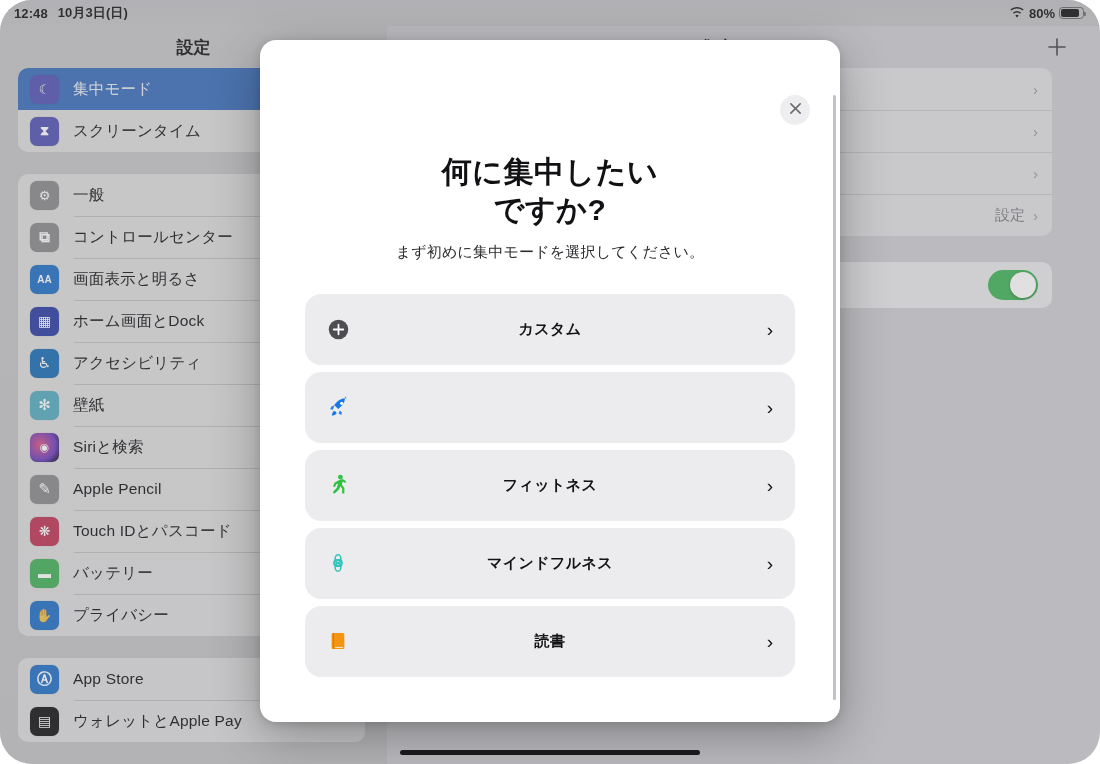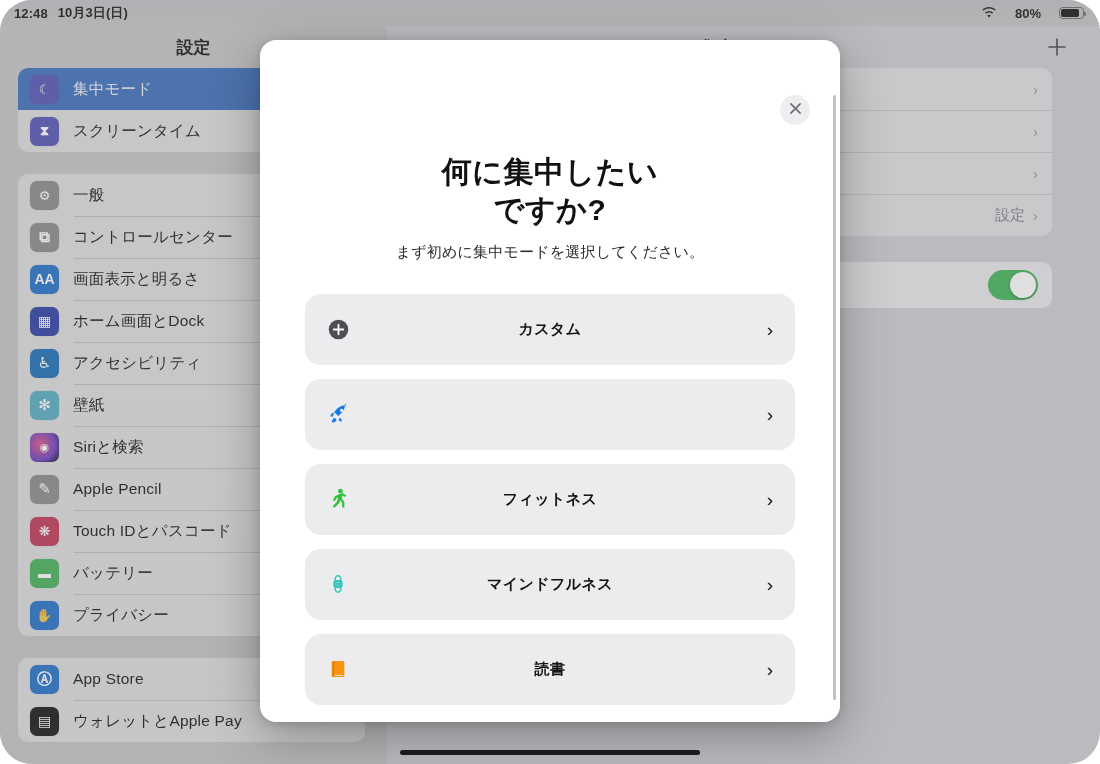--- a/index.html
+++ b/index.html
@@ -29,21 +29,21 @@
 
   
   .statusbar {
     position:absolute; top:0; left:0; right:0; height:26px;
     display:flex; align-items:center; justify-content:space-between;
     padding:0 16px 0 14px;
     font-size:13px; font-weight:600; color:#1c1c1e;
     background:linear-gradient(180deg,#c4c4c8 0%, #c7c7cb 100%);
   }
   .sb-left { display:flex; align-items:center; gap:10px; letter-spacing:0.1px;}
-  .sb-right { display:flex; align-items:center; gap:18px; }
+  .sb-right { display:flex; align-items:center; gap:4px; }
   .wifi-ic { display:inline-block; width:16px; height:12px; }
   .batt {
     position:relative; width:25px; height:12px;
     border:1.3px solid rgba(40,40,40,.55); border-radius:3.6px;
     display:inline-block;
   }
   .batt-fill { position:absolute; top:1.2px; left:1.2px; bottom:1.2px; width:78%; background:#1c1c1e; border-radius:2px; }
   .batt-tip { position:absolute; right:-3.2px; top:3.6px; width:2px; height:4.5px; background:rgba(40,40,40,.5); border-radius:0 1px 1px 0;}
 
   
@@ -130,21 +130,21 @@
   }
   .modal-scroll { position:absolute; inset:0; padding:0 45px; }
   .m-title {
     text-align:center; font-size:30px; font-weight:700; color:#111114;
     letter-spacing:.5px; line-height:1.28; padding-top:113px;
   }
   .m-sub {
     text-align:center; font-size:15px; color:#2a2a2e;
     margin-top:13px; letter-spacing:.2px;
   }
-  .opt-list { margin-top:32px; display:flex; flex-direction:column; gap:14px; }
+  .opt-list { margin-top:32px; display:flex; flex-direction:column; gap:7px; }
   .opt {
     position:relative; height:71px; border-radius:16px;
     background:#ececee; display:flex; align-items:center;
     padding:0 22px 0 20px; cursor:pointer;
   }
   .opt-icon {
     width:26px; height:26px; flex:0 0 26px;
     display:flex; align-items:center; justify-content:center;
   }
   .opt-label {
@@ -211,21 +211,21 @@
         <div class="sb-group">
           <div class="sb-row">
             <span class="sb-icon" style="background:#8e8e93">⚙</span>
             <span class="sb-label">一般</span>
           </div>
           <div class="sb-row">
             <span class="sb-icon" style="background:#8e8e93;font-size:15px">⧉</span>
             <span class="sb-label">コントロールセンター</span>
           </div>
           <div class="sb-row">
-            <span class="sb-icon" style="background:#1478e8;font-size:14px">AA</span>
+            <span class="sb-icon" style="background:#1478e8;font-size:10px">AA</span>
             <span class="sb-label">画面表示と明るさ</span>
           </div>
           <div class="sb-row">
             <span class="sb-icon" style="background:#2b44c7;font-size:14px">▦</span>
             <span class="sb-label">ホーム画面とDock</span>
           </div>
           <div class="sb-row">
             <span class="sb-icon" style="background:#0b78d4;font-size:15px">♿</span>
             <span class="sb-label">アクセシビリティ</span>
           </div>

